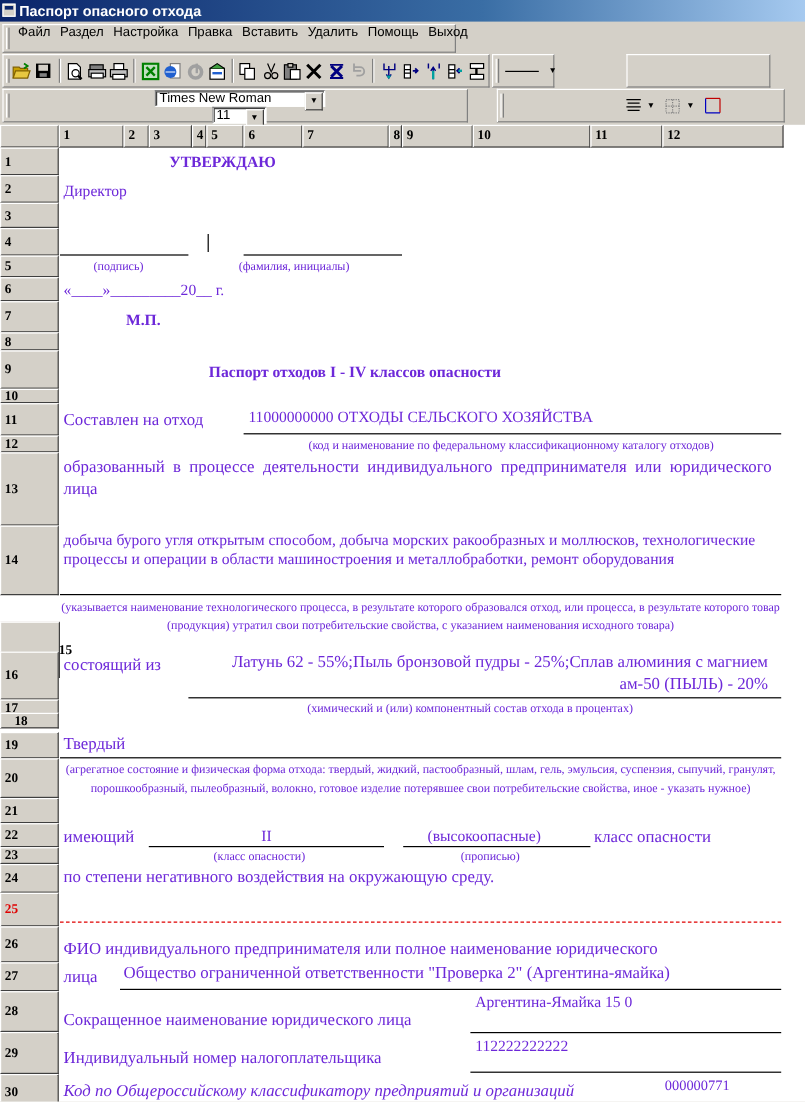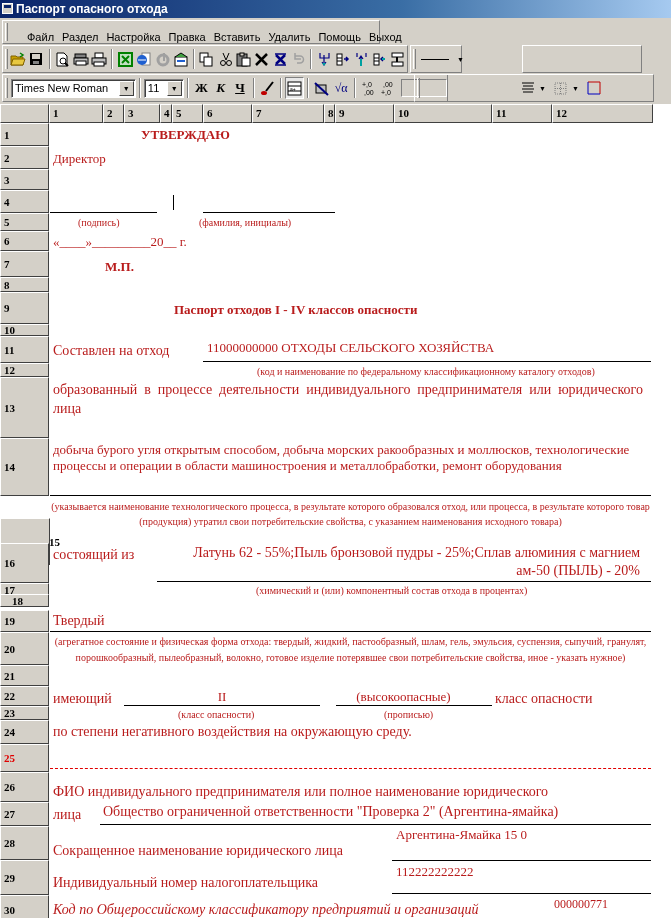--- a/index.html
+++ b/index.html
@@ -1,34 +1,34 @@
 <!DOCTYPE html>
 <html><head>
 <meta charset="utf-8">
 <style>
   * { box-sizing: border-box; margin: 0; padding: 0; }
   body { width: 671px; height: 918px; overflow: hidden; background: #d4d0c8; font-family: "Liberation Sans", sans-serif; position: relative; }
   .titlebar { position: absolute; left: 0; top: 0; width: 671px; height: 18px; background: linear-gradient(to right, #0a246a, #3a6ea5 60%, #a6caf0); color: #fff; font-weight: bold; font-size: 12px; line-height: 18px; padding-left: 16px; }
   .titlebar .appicon { position: absolute; left: 2px; top: 3px; width: 11px; height: 11px; background: #d4d0c8; border: 1px solid #fff; }
   .titlebar .appicon::after { content: ""; position: absolute; left: 1px; top: 1px; width: 7px; height: 3px; background: #0a246a; }
-  .menubar { position: absolute; left: 2px; top: 20px; width: 378px; height: 24px; border: 1px solid; border-color: #fff #808080 #808080 #fff; display: flex; align-items: flex-end; padding-left: 20px; }
+  .menubar { position: absolute; left: 2px; top: 20px; width: 378px; height: 24px; border: 1px solid; border-color: #fff #808080 #808080 #fff; display: flex; align-items: flex-start; padding-left: 8px; }
   .menubar .grip { position: absolute; left: 2px; top: 2px; width: 3px; height: 18px; border-left: 1px solid #fff; border-right: 1px solid #808080; }
   .menu-item { font-size: 11px; color: #000; padding: 0 4px; cursor: default; white-space: nowrap; }
   .toolbar { position: absolute; height: 28px; border: 1px solid; border-color: #fff #808080 #808080 #fff; display: flex; align-items: center; padding-left: 6px; }
   .toolbar .grip { position: absolute; left: 2px; top: 3px; width: 3px; height: 20px; border-left: 1px solid #fff; border-right: 1px solid #808080; }
   .tb-btn { width: 22px; height: 22px; display: flex; align-items: center; justify-content: center; font-size: 13px; cursor: default; }
   .tb-sep { width: 2px; height: 20px; border-left: 1px solid #808080; border-right: 1px solid #fff; margin: 0 3px; }
   .combo { height: 19px; background: #fff; border: 1px solid; border-color: #808080 #fff #fff #808080; box-shadow: inset 1px 1px 0 #404040; display: flex; align-items: center; font-size: 11px; padding-left: 3px; position: relative; }
   .combo .arrow { position: absolute; right: 1px; top: 1px; width: 15px; height: 15px; background: #d4d0c8; border: 1px solid; border-color: #fff #404040 #404040 #fff; display: flex; align-items: center; justify-content: center; font-size: 7px; }
   .sheet { position: absolute; left: 0; top: 104px; width: 671px; height: 814px; background: #fff; overflow: hidden; }
   .corner { position: absolute; left: 0; top: 0; width: 49px; height: 19px; background: #d4d0c8; border: 1px solid; border-color: #fff #404040 #404040 #fff; }
   .colhdr { position: absolute; top: 0; height: 19px; background: #d4d0c8; border: 1px solid; border-color: #fff #404040 #404040 #fff; font-family: "Liberation Serif", serif; font-weight: bold; font-size: 11px; padding-left: 3px; line-height: 17px; }
   .rowhdr { position: absolute; left: 0; width: 49px; background: #d4d0c8; border: 1px solid; border-color: #fff #404040 #404040 #fff; font-family: "Liberation Serif", serif; font-weight: bold; font-size: 11px; padding-left: 3px; display: flex; align-items: center; }
   .rowhdr.red { color: #e00000; }
-  .doc { position: absolute; left: 50px; top: 19px; width: 621px; height: 795px; font-family: "Liberation Serif", serif; color: #b91c1c; }
+  .doc { position: absolute; left: 50px; top: 19px; width: 621px; height: 795px; font-family: "Liberation Serif", serif; color: #6d28d9; }
   .t { position: absolute; white-space: nowrap; }
   .t12 { font-size: 13px; }
   .small { font-size: 10px; }
   .bold { font-weight: bold; }
   .hline { position: absolute; height: 1px; background: #000; }
   .redline { position: absolute; height: 0; border-top: 1px dashed #e00000; }
   .vline { position: absolute; width: 1px; background: #000; }
   .wrap { white-space: normal; }
   .just { text-align: justify; text-align-last: left; }
   .center { text-align: center; }
@@ -195,21 +195,21 @@
 
 <div class="toolbar" style="left:410px; top:45px; width:52px;">
   <span class="grip"></span>
   <span style="display:flex; align-items:center; gap:8px; margin-left:4px;">
     <span style="display:inline-block; width:28px; height:1px; background:#000;"></span>
     <span style="font-size:7px;">▼</span>
   </span>
 </div>
 <div style="position:absolute; left:522px; top:45px; width:120px; height:28px; border:1px solid; border-color:#fff #808080 #808080 #fff;"></div>
 
-<div class="toolbar" style="left:2px; top:74px; width:446px;">
+<div class="toolbar" style="left:2px; top:74px; width:388px;flex-direction:column;">
   <span class="grip"></span>
   <div class="combo" style="width:142px; margin-left:2px;">
     <span>Times New Roman</span>
     <span class="arrow">▼</span>
   </div>
   <span class="tb-sep"></span>
   <div class="combo" style="width:45px;">
     <span>11</span>
     <span class="arrow">▼</span>
   </div>

